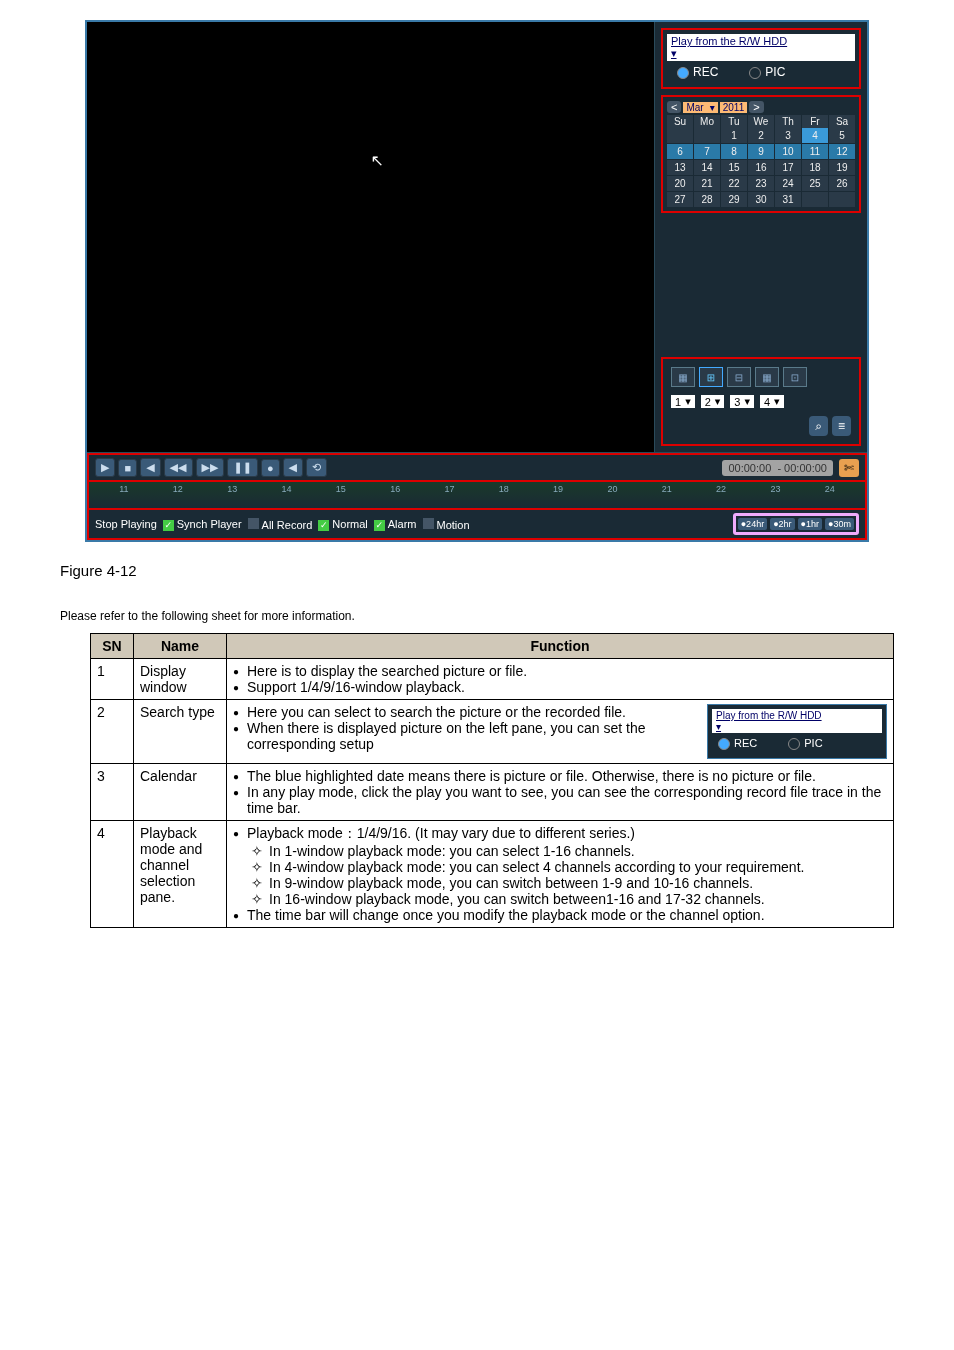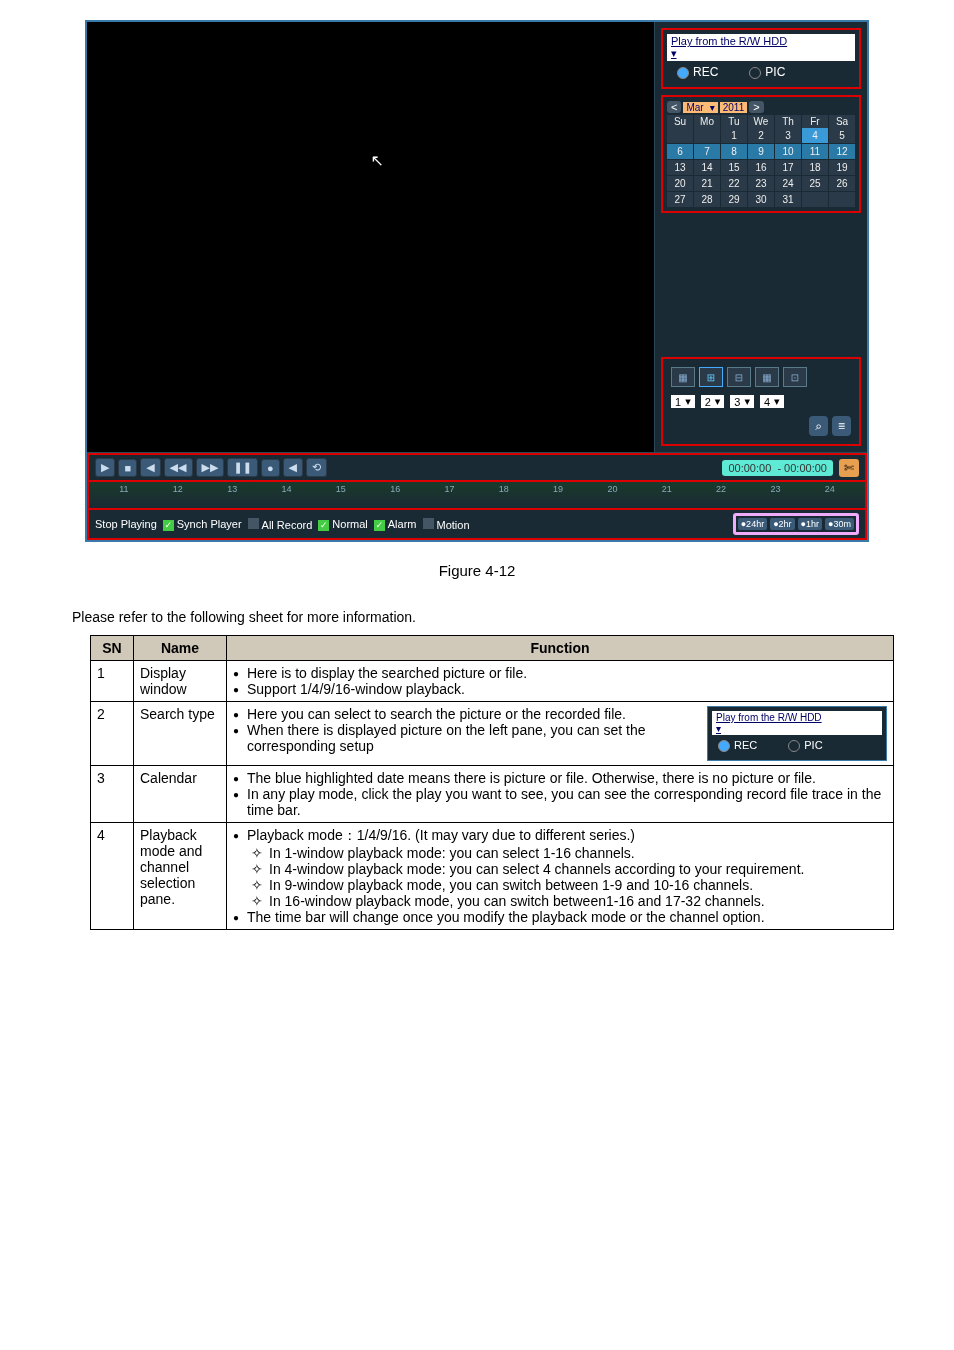--- a/index.html
+++ b/index.html
@@ -188,21 +188,21 @@
   .transport .tbtn {
     background: #3a5a78;
     border: 1px solid #2a3a48;
     border-radius: 3px;
     padding: 2px 5px;
     margin-right: 3px;
     color: #cde;
     font-size: 11px;
   }
   .time-display {
-    background: #5eead4;
+    background: #a3a3a3;
     color: #333;
     font-size: 11px;
     padding: 2px 6px;
     border-radius: 3px;
   }
   .scissors {
     background: #e8a050;
     border-radius: 3px;
     padding: 2px 5px;
     font-size: 12px;
@@ -260,28 +260,28 @@
   }
   .zoom-buttons span {
     font-size: 9px;
     background: #3a5a78;
     color: #fff;
     padding: 1px 3px;
     border-radius: 2px;
   }
   
   .figure-caption {
-    text-align: center;
+    text-align: left;
     margin: 16px 0 30px;
     font-size: 15px;
   }
   
   .intro-text {
-    margin: 10px 12px;
-    font-size: 14px;
+    margin: 10px 0;
+    font-size: 12px;
   }
   
   
   table.info {
     border-collapse: collapse;
     width: 100%;
     margin-left: 30px;
     width: calc(100% - 30px);
   }
   table.info th, table.info td {

